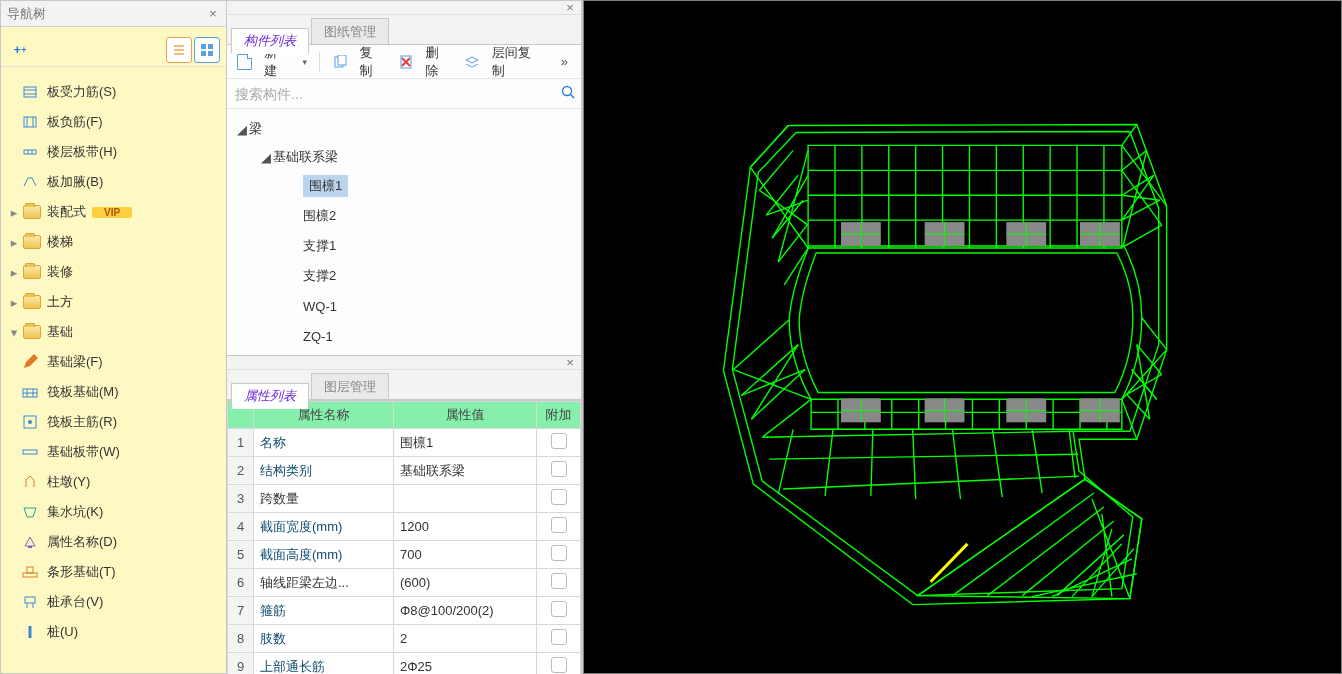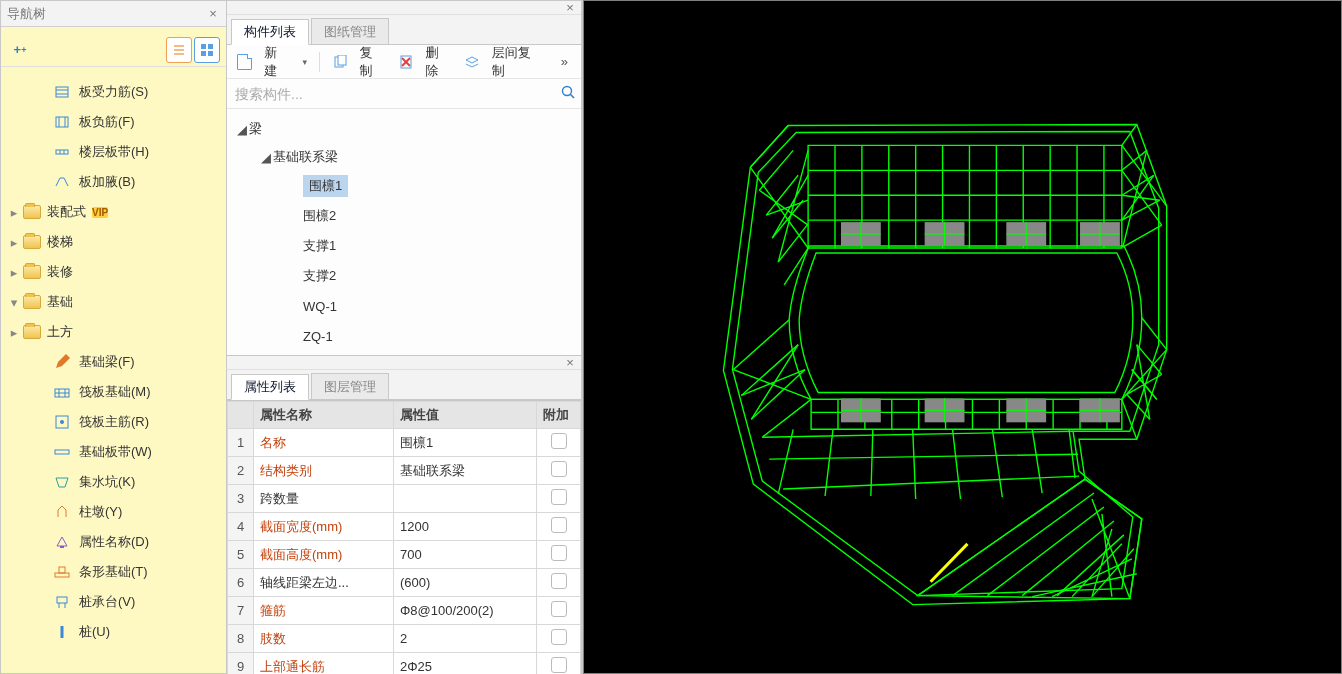--- a/index.html
+++ b/index.html
@@ -43,21 +43,21 @@
     cursor:pointer; color:#2f7fd0;
   }
   .icon-btn.orange { border-color:#f0a050; background:#fff; }
   .icon-btn.blue-border { border-color:#5aa0e0; background:#fff; }
   .icon-btn.group1 { margin-left:2px; }
   .nav-tree {
     flex:1; overflow-y:auto; padding:4px 0 4px 0;
   }
   .tree-item {
     display:flex; align-items:center;
-    height:30px; padding-left:52px;
+    height:30px; padding-left:20px;
     cursor:pointer;
   }
   .tree-item .ticon {
     width:18px; height:18px; margin-right:8px;
     display:inline-flex; align-items:center; justify-content:center;
     color:#3a87d8;
   }
   .tree-item.orange-ic .ticon { color:#e07a2a; }
   .tree-item.teal-ic .ticon { color:#2aa0a0; }
   .tree-item.purple-ic .ticon { color:#8a5acb; }
@@ -74,21 +74,21 @@
     background:linear-gradient(#fde9a8,#f0c450);
     border:1px solid #d8a838; border-radius:2px;
     position:relative;
   }
   .tree-folder .folder-ic::before{
     content:""; position:absolute; top:-3px; left:1px; width:8px; height:3px;
     background:#f0c450; border:1px solid #d8a838; border-bottom:none;
     border-radius:2px 2px 0 0;
   }
   .vip-badge {
-    margin-left:6px; padding:0 0;
+    margin-left:6px; padding:0 12px;
     background:#ffcf3d; color:#a25a00; font-size:10px;
     border-radius:2px; font-weight:bold;
   }
   .tree-folder.open .fold-icon::before{content:"▾";}
   .tree-folder.closed .fold-icon::before{content:"▸";}
 
   
   .mid-col {
     width:356px; height:100%;
     display:flex; flex-direction:column;
@@ -117,23 +117,23 @@
     padding-left:4px;
   }
   .tab {
     height:26px; padding:0 12px; margin-right:2px;
     display:flex; align-items:center;
     background:#eaeaea; color:#888;
     border:1px solid #c8c8c8; border-bottom:none;
     cursor:pointer;
   }
   .tab.active {
-    background:#fff; color:#0f172a;
+    background:#fff; color:#6d28d9;
     border-bottom:1px solid #fff;
-    position:relative; top:1px;
+    position:relative; top:10px;font-style:italic;
   }
   .comp-toolbar {
     display:flex; align-items:center;
     height:34px; padding:0 4px;
     border-bottom:1px solid #e5e5e5;
     gap:2px;
   }
   .comp-toolbar .sep { width:1px; height:20px; background:#ddd; margin:0 4px; }
   .tb-btn {
     display:flex; align-items:center; gap:12px;
@@ -173,27 +173,27 @@
     flex:1; overflow:auto; border-top:1px solid #c8c8c8;
   }
   table.props {
     border-collapse:collapse; width:100%;
   }
   table.props th, table.props td {
     border:1px solid #d8d8d8; padding:4px 6px; height:26px;
     text-align:left; background:#fff;
   }
   table.props th {
-    background:#e5e5e5; font-weight:bold; color:#444; text-align:left;
+    background:#86efac; font-weight:normal; color:#444; text-align:center;
   }
   table.props td.rownum {
     width:26px; text-align:center; background:#f4f4f4; color:#555;
   }
   table.props td.pname { width:140px; }
-  table.props td.pname.link { color:#c2410c; }
+  table.props td.pname.link { color:#0c4a6e; }
   table.props td.addcol { width:44px; text-align:center;}
   .chk {
     display:inline-block; width:16px; height:16px;
     border:1px solid #bbb; border-radius:3px; background:#fff;
   }
   
   .viewport {
     flex:1; height:100%;
     background:#000;
     border:1px solid #808080;
@@ -288,30 +288,30 @@
         <div class="tree-folder closed">
           <span class="fold-icon"></span>
           <span class="folder-ic"></span>
           <span>楼梯</span>
         </div>
         <div class="tree-folder closed">
           <span class="fold-icon"></span>
           <span class="folder-ic"></span>
           <span>装修</span>
         </div>
+        <div class="tree-folder closed">
+          <span class="fold-icon"></span>
+          <span class="folder-ic"></span>
+          <span>土方</span>
+        </div>
         <div class="tree-folder open">
           <span class="fold-icon"></span>
           <span class="folder-ic"></span>
           <span>基础</span>
         </div>
-        <div class="tree-folder closed">
-          <span class="fold-icon"></span>
-          <span class="folder-ic"></span>
-          <span>土方</span>
-        </div>
       </div>
     <div id="nav-items2">
         <div class="tree-item orange-ic">
           <span class="ticon">
             <svg width="16" height="16">
               <path d="M2 14 L4 8 L12 0 L16 4 L8 12 Z" fill="currentColor"></path>
             </svg>
           </span>
           <span>基础梁(F)</span>
         </div>
@@ -336,35 +336,35 @@
           <span>筏板主筋(R)</span>
         </div>
         <div class="tree-item ">
           <span class="ticon">
             <svg width="16" height="16">
               <rect x="1" y="6" width="14" height="4" fill="none" stroke="currentColor"></rect>
             </svg>
           </span>
           <span>基础板带(W)</span>
         </div>
+        <div class="tree-item orange-ic">
+          <span class="ticon">
+            <svg width="16" height="16">
+              <path d="M4 13 L4 6 L8 2 L12 6 L12 13" fill="none" stroke="currentColor"></path>
+            </svg>
+          </span>
+          <span>柱墩(Y)</span>
+        </div>
         <div class="tree-item teal-ic">
           <span class="ticon">
             <svg width="16" height="16">
               <path d="M2 4 L14 4 L11 13 L5 13 Z" fill="none" stroke="currentColor"></path>
             </svg>
           </span>
           <span>集水坑(K)</span>
-        </div>
-        <div class="tree-item orange-ic">
-          <span class="ticon">
-            <svg width="16" height="16">
-              <path d="M4 13 L4 6 L8 2 L12 6 L12 13" fill="none" stroke="currentColor"></path>
-            </svg>
-          </span>
-          <span>柱墩(Y)</span>
         </div>
         <div class="tree-item purple-ic">
           <span class="ticon">
             <svg width="16" height="16">
               <path d="M3 12 L8 3 L13 12 Z" fill="none" stroke="currentColor"></path>
               <rect x="6" y="12" width="4" height="2" fill="currentColor"></rect>
             </svg>
           </span>
           <span>属性名称(D)</span>
         </div>

